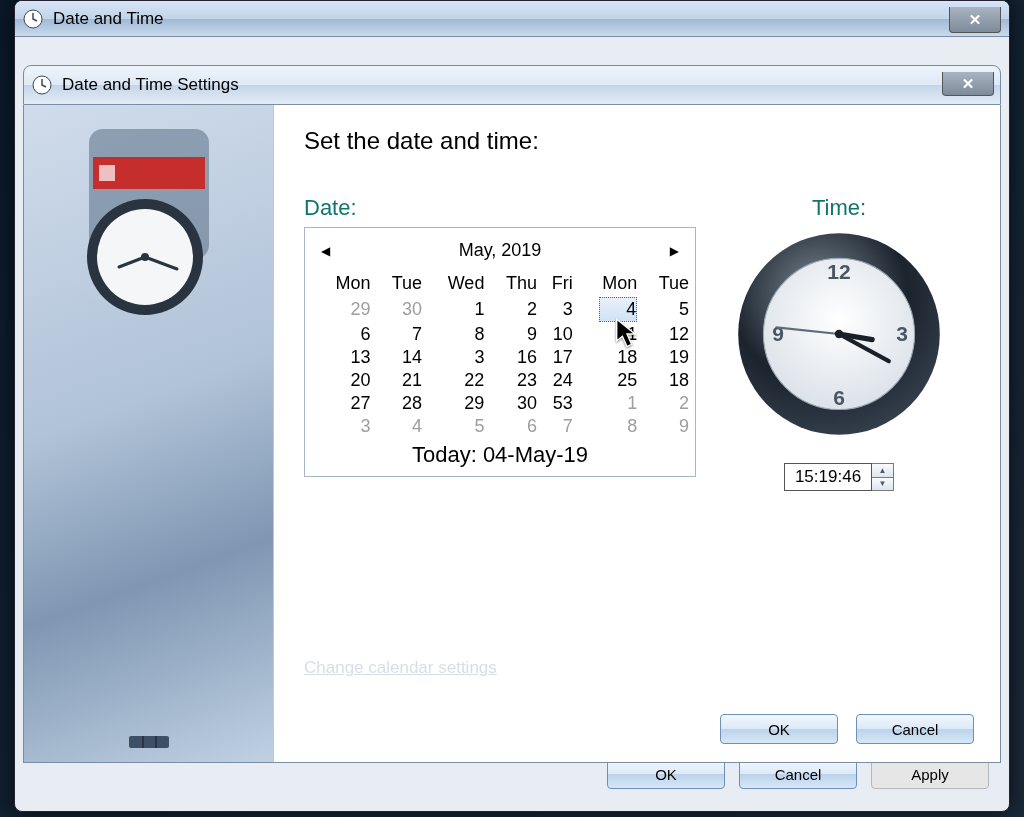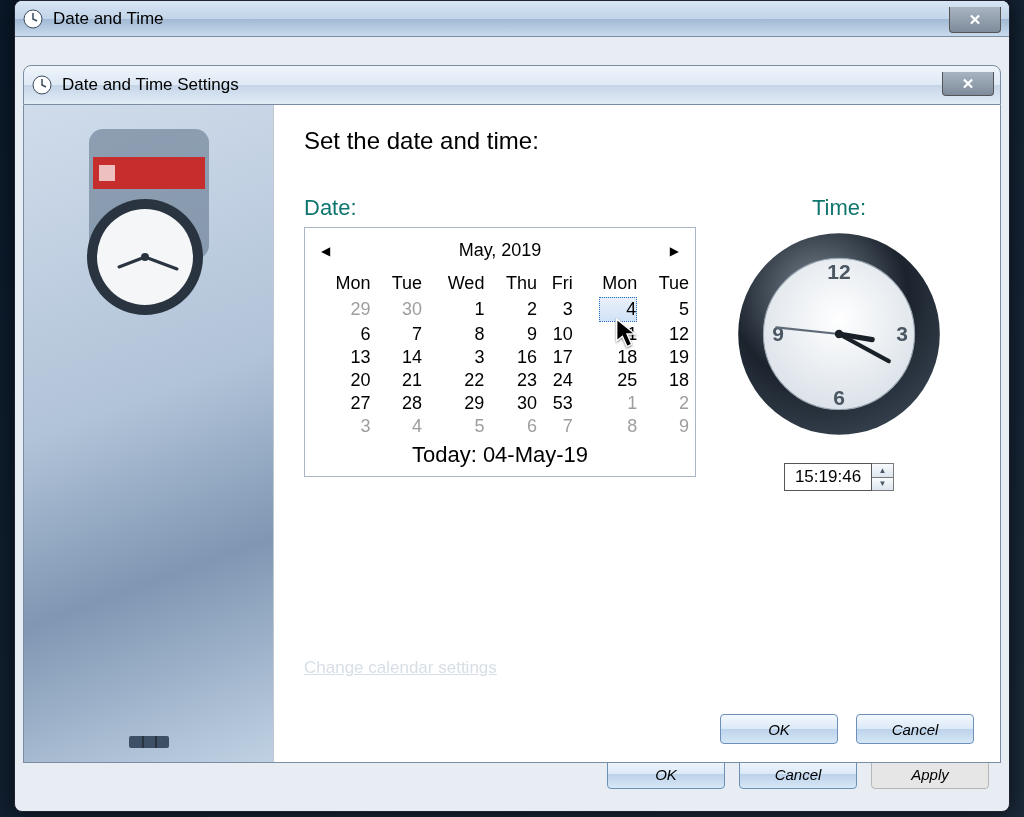--- a/index.html
+++ b/index.html
@@ -55,21 +55,20 @@
     display: flex; gap: 14px;
   }
   .btn {
     width: 118px; height: 30px;
     background: linear-gradient(to bottom, #f2f8ff 0%, #dce9f7 49%, #bcd2ea 50%, #d6e7f7 100%);
     border: 1px solid #6c90b8;
     border-radius: 4px;
     font-size: 15px;
     color: #000;
     cursor: pointer;
-    font-style: italic;
   }
   .btn.disabled { color: #000000; background: #e6e6e6; border-color: #b7b7b7; cursor: default; }
 
   
   .inner-window {
     position: absolute;
     left: 8px; top: 22px; 
     width: 978px; height: 700px;
     background: transparent;
     border-radius: 8px;

